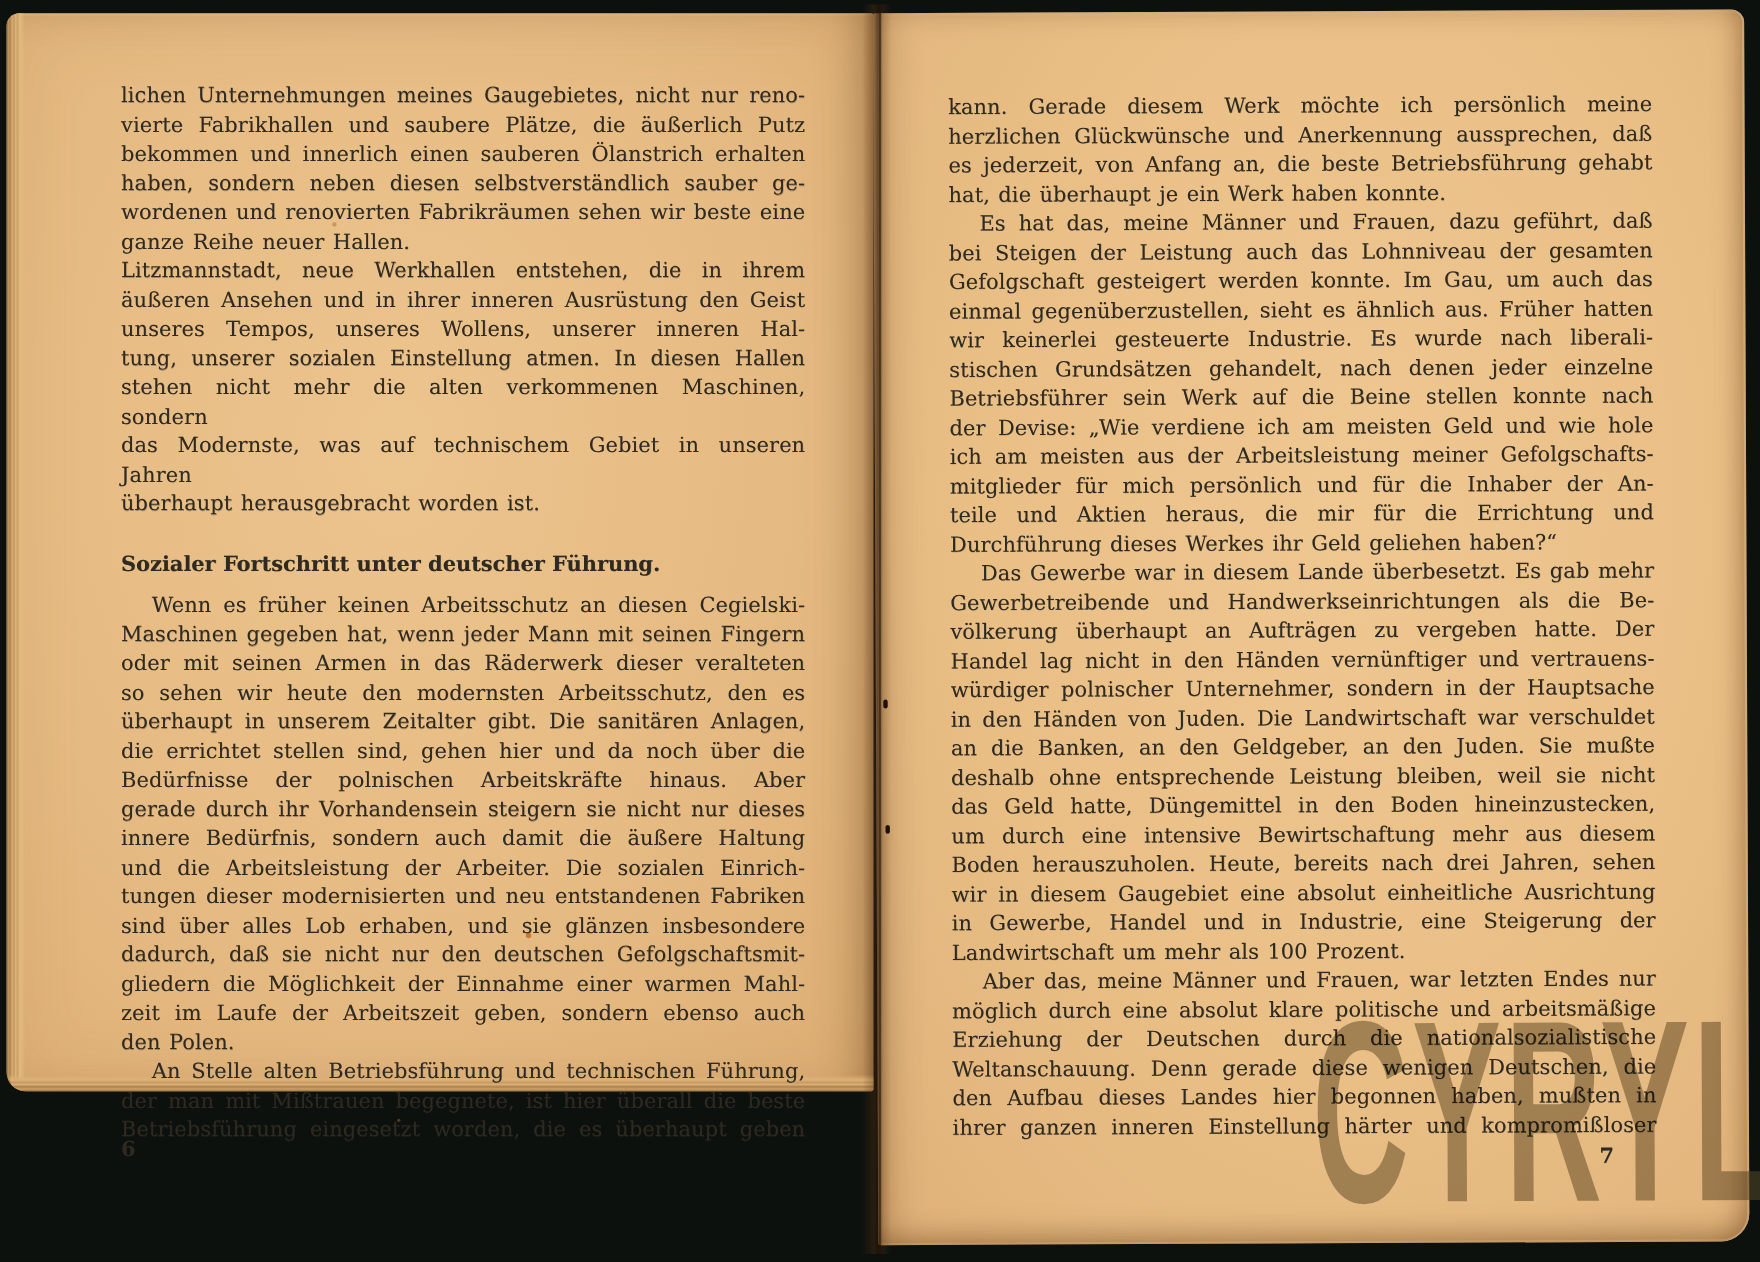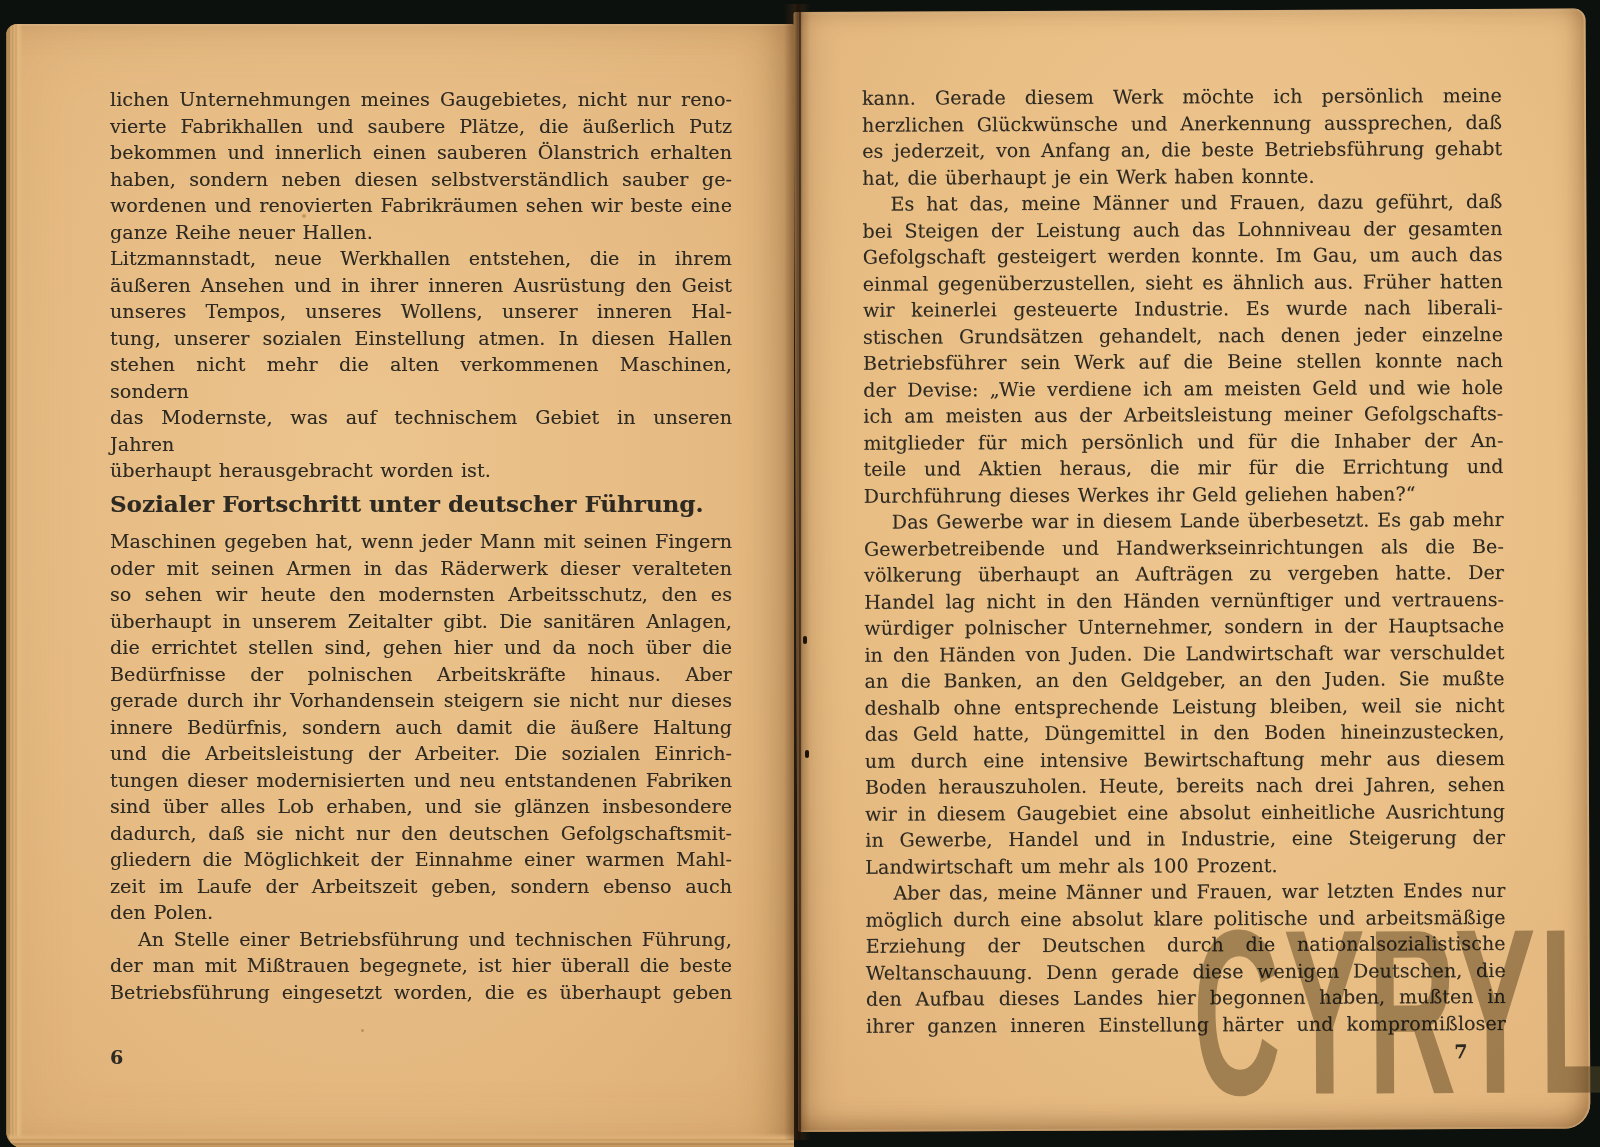--- a/index.html
+++ b/index.html
@@ -8,21 +8,21 @@
     background:#0d110e;
     font-family:"DejaVu Serif","Liberation Serif",serif;
     position:relative;
   }
   .book{position:absolute;inset:0;}
   .page{
     position:absolute;
     color:#2e2a22;
   }
   .page-left{
-    left:6px;top:24px;width:788px;height:1124px;
+    left:6px;top:12px;width:788px;height:980px;
     background:radial-gradient(ellipse at 45% 40%, #ecc48d 0%, #e6bb83 55%, #dcae74 100%);
     border-radius:12px 2px 2px 18px;
     box-shadow:
       inset -26px 0 40px -18px rgba(105,65,28,0.50),
       inset 0 2px 0 rgba(250,225,180,0.25),
       inset 0 0 70px rgba(150,95,45,0.15);
   }
   .page-right{
     left:796px;top:12px;width:792px;height:1120px;
     background:radial-gradient(ellipse at 55% 40%, #efc791 0%, #e9bf86 55%, #dfb179 100%);
@@ -59,22 +59,22 @@
   .para{margin:0;}
   .line{
     font-size:19px;line-height:26.5px;
     text-align:justify;text-align-last:justify;
     word-spacing:1.5px;letter-spacing:0.1px;
     text-shadow:0.3px 0.3px 0 rgba(46,42,34,0.35);
   }
   .line.lastline{text-align-last:left;}
   .line.indent{text-indent:28px;}
   .heading{
-    font-size:23px;line-height:26.5px;font-weight:bold;
-    margin:7px 0 11px 0;
+    font-size:19px;line-height:26.5px;font-weight:bold;
+    margin:28px 0 11px 0;
     text-shadow:0.3px 0.3px 0 rgba(46,42,34,0.4);
   }
   .pagenum{
     position:absolute;font-size:19px;font-weight:bold;
     text-shadow:0.3px 0.3px 0 rgba(46,42,34,0.4);
     z-index:5;
   }
   .pagenum-left{left:104px;top:1022px;}
   .pagenum-right{left:656px;top:1031px;}
   .gutter{
@@ -137,38 +137,39 @@
           <div class="line">Litzmannstadt, neue Werkhallen entstehen, die in ihrem</div>
           <div class="line">äußeren Ansehen und in ihrer inneren Ausrüstung den Geist</div>
           <div class="line">unseres Tempos, unseres Wollens, unserer inneren Hal-</div>
           <div class="line">tung, unserer sozialen Einstellung atmen. In diesen Hallen</div>
           <div class="line">stehen nicht mehr die alten verkommenen Maschinen, sondern</div>
           <div class="line">das Modernste, was auf technischem Gebiet in unseren Jahren</div>
           <div class="line lastline">überhaupt herausgebracht worden ist.</div>
         </div>
         <div class="heading">Sozialer Fortschritt unter deutscher Führung.</div>
         <div class="para">
+          <div class="line indent">Wenn es früher keinen Arbeitsschutz an diesen Cegielski-</div>
           <div class="line">Maschinen gegeben hat, wenn jeder Mann mit seinen Fingern</div>
           <div class="line">oder mit seinen Armen in das Räderwerk dieser veralteten</div>
           <div class="line">so sehen wir heute den modernsten Arbeitsschutz, den es</div>
           <div class="line">überhaupt in unserem Zeitalter gibt. Die sanitären Anlagen,</div>
           <div class="line">die errichtet stellen sind, gehen hier und da noch über die</div>
           <div class="line">Bedürfnisse der polnischen Arbeitskräfte hinaus. Aber</div>
           <div class="line">gerade durch ihr Vorhandensein steigern sie nicht nur dieses</div>
           <div class="line">innere Bedürfnis, sondern auch damit die äußere Haltung</div>
           <div class="line">und die Arbeitsleistung der Arbeiter. Die sozialen Einrich-</div>
           <div class="line">tungen dieser modernisierten und neu entstandenen Fabriken</div>
           <div class="line">sind über alles Lob erhaben, und sie glänzen insbesondere</div>
           <div class="line">dadurch, daß sie nicht nur den deutschen Gefolgschaftsmit-</div>
           <div class="line">gliedern die Möglichkeit der Einnahme einer warmen Mahl-</div>
           <div class="line">zeit im Laufe der Arbeitszeit geben, sondern ebenso auch</div>
           <div class="line lastline">den Polen.</div>
         </div>
         <div class="para">
-          <div class="line indent">An Stelle einer Betriebsführung und technischen Führung,</div>
+          <div class="line indent">An Stelle alten Betriebsführung und technischen Führung,</div>
           <div class="line">der man mit Mißtrauen begegnete, ist hier überall die beste</div>
           <div class="line">Betriebsführung eingesetzt worden, die es überhaupt geben</div>
         </div>
       </div>
     <div class="pagenum pagenum-left">6</div>
   </div>
 
   <div class="page page-right">
 
     <div class="text-col text-col-right">

